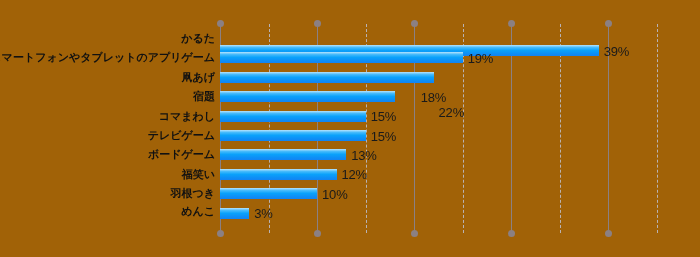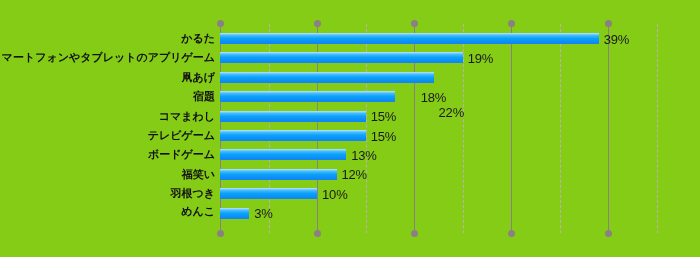--- a/index.html
+++ b/index.html
@@ -11,21 +11,21 @@
     width: 700px;
     height: 257px;
     font-family: "Liberation Sans", sans-serif;
     overflow: hidden;
   }
 
   #chart-root {
     position: relative;
     width: 700px;
     height: 257px;
-    background: #84cc16;
+    background: #a16207;
   }
 
   
   .plot-area {
     position: absolute;
     left: 220px;
     top: 24px;
     width: 466px;   
     height: 209px;
   }
@@ -154,21 +154,21 @@
           <span class="grid-dot top"></span>
           <span class="grid-dot bot"></span>
         </div>
         <div class="gridline minor" style="left: 48.5417px;"></div>
         <div class="gridline minor" style="left: 145.625px;"></div>
         <div class="gridline minor" style="left: 242.708px;"></div>
         <div class="gridline minor" style="left: 339.792px;"></div>
         <div class="gridline minor" style="left: 436.875px;"></div>
       </div>
     <div class="rows">
-        <div class="row" style="top: 9px; text-decoration: underline;">
+        <div class="row" style="top: 21px; text-decoration: underline;">
           <div class="bar" style="width: 378.625px;"></div>
           <span class="bar-value" style="left: 383.625px;">39%</span>
         </div>
         <div class="row" style="top: 28.4px;">
           <div class="bar" style="width: 242.708px;"></div>
           <span class="bar-value" style="left: 247.708px;">19%</span>
         </div>
         <div class="row" style="top: 47.8px;">
           <div class="bar" style="width: 213.583px;"></div>
           <span class="bar-value" style="left: 218.583px; margin-top: 35px;">22%</span>

